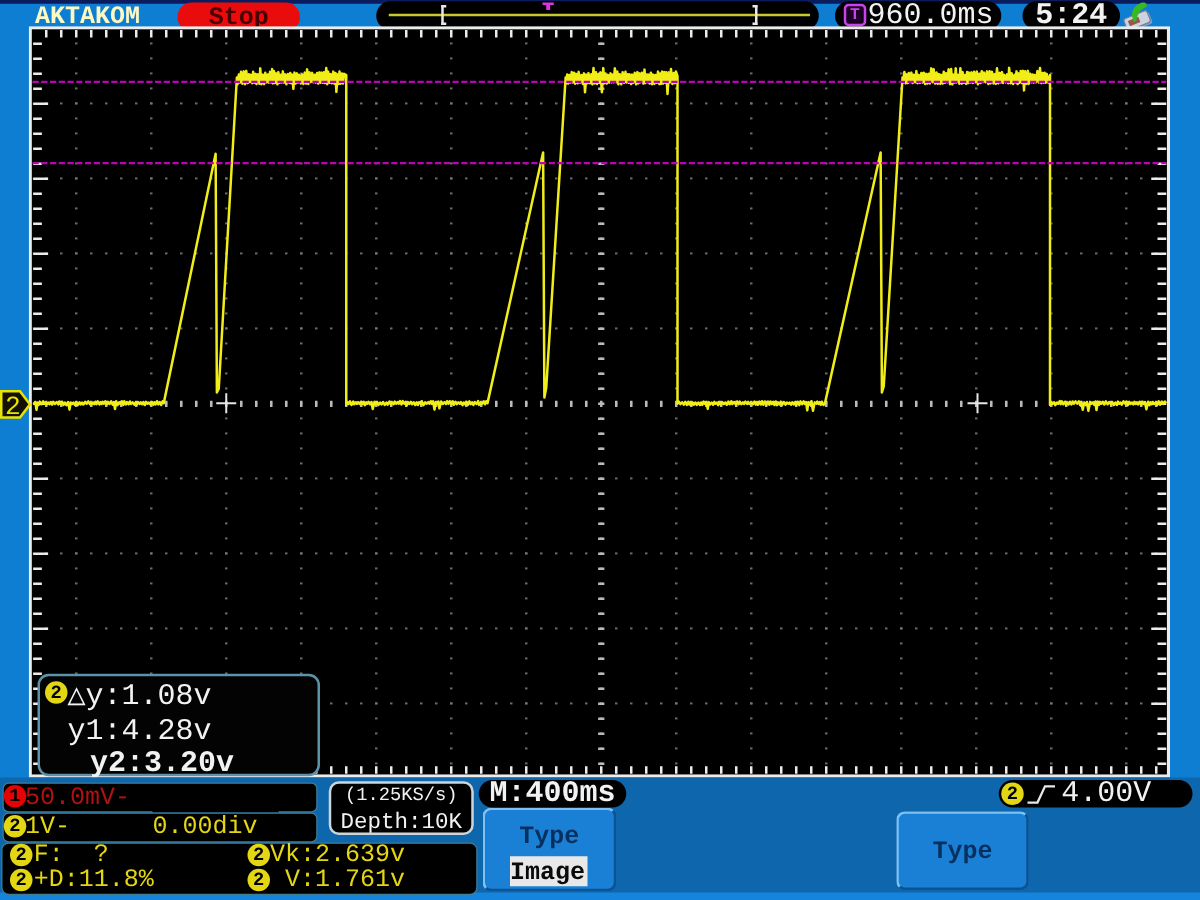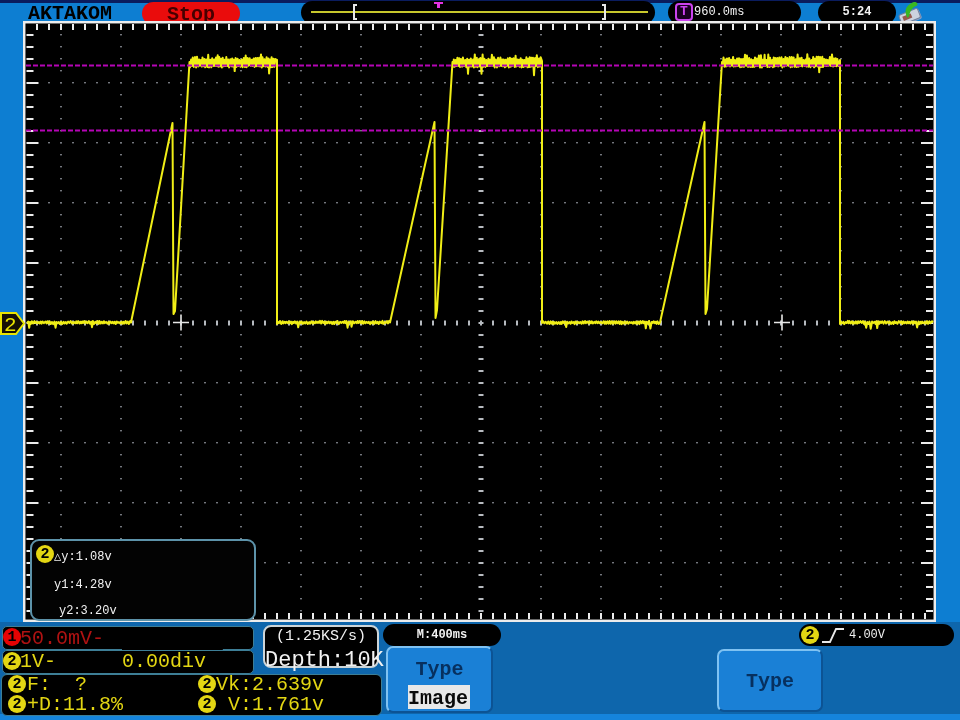--- a/index.html
+++ b/index.html
@@ -1,29 +1,29 @@
 <!DOCTYPE html>
 <html><head><meta charset="utf-8">
 <style>
   html,body{margin:0;padding:0;}
   body{width:960px;height:720px;position:relative;overflow:hidden;
        background:#0d7ed2;font-family:"Liberation Mono",monospace;}
   .abs{position:absolute;}
   .pill{position:absolute;background:#000;border-radius:12px;}
-  .wt{color:#f2f2f2;font-size:12px;line-height:23px;}
+  .wt{color:#f2f2f2;font-size:24px;line-height:23px;}
   .circ{position:absolute;width:18px;height:18px;border-radius:50%;
         text-align:center;font-size:15px;line-height:19px;font-weight:bold;color:#000;}
   .c2{background:#e3d613;}
   .yt{color:#e3d613;font-size:20px;line-height:20px;}
 </style></head>
 <body>
 
 <div class="abs" style="left:0;top:0;width:960px;height:3px;background:#0a1c5e;"></div>
 
-<div class="abs" style="left:28px;top:2px;color:#000000;font-size:20px;font-weight:bold;">AKTAKOM</div>
+<div class="abs" style="left:28px;top:2px;color:#fef9c3;font-size:20px;font-weight:bold;">AKTAKOM</div>
 <div class="abs" style="left:142px;top:2px;width:98px;height:23px;background:#ea0c0c;border-radius:12px;"></div>
 <div class="abs" style="left:142px;top:3px;width:98px;text-align:center;color:#480000;font-size:20px;font-weight:bold;">Stop</div>
 
 <div class="pill" style="left:301px;top:1px;width:354px;height:23px;"></div>
 <div class="abs" style="left:311px;top:11px;width:337px;height:2px;background:#c8c82c;"></div>
 <div class="abs" style="left:353px;top:4px;width:2px;height:16px;background:#e8e8e8;"></div>
 <div class="abs" style="left:353px;top:4px;width:4px;height:2px;background:#e8e8e8;"></div>
 <div class="abs" style="left:353px;top:18px;width:4px;height:2px;background:#e8e8e8;"></div>
 <div class="abs" style="left:604px;top:4px;width:2px;height:16px;background:#e8e8e8;"></div>
 <div class="abs" style="left:602px;top:4px;width:4px;height:2px;background:#e8e8e8;"></div>
@@ -70,21 +70,21 @@
 <svg class="abs" style="left:0;top:311px;" width="25" height="25" viewBox="0 0 25 25">
   <polygon points="1,2 16,2 24,12.5 16,23 1,23" fill="#151005" stroke="#e8e400" stroke-width="2"></polygon>
   <text x="4" y="20" fill="#e8e400" font-size="21px" font-family="Liberation Mono">2</text>
 </svg>
 
 <div class="abs" style="left:30px;top:539px;width:222px;height:78px;background:#030303;
      border:2px solid #5d93aa;border-radius:9px;"></div>
 <div class="circ c2" style="left:36px;top:545px;">2</div>
 <div class="abs wt" style="left:54px;top:546px;">△y:1.08v</div>
 <div class="abs wt" style="left:54px;top:574px;">y1:4.28v</div>
-<div class="abs wt" style="left:59px;top:600px;">y2:3.20v</div>
+<div class="abs wt" style="left:72px;top:600px;font-weight:bold;">y2:3.20v</div>
 
 <div class="abs" style="left:0;top:622px;width:960px;height:98px;background:#0e66ac;"></div>
 <div class="abs" style="left:0;top:714px;width:960px;height:6px;background:#1584dc;"></div>
 
 <div class="abs" style="left:2px;top:626px;width:250px;height:22px;background:#000;border:1px solid #3d7e96;border-radius:5px;"></div>
 <div class="circ" style="left:3px;top:628px;background:#e60303;">1</div>
 <div class="abs" style="left:20px;top:627px;color:#b01212;font-size:20px;">50.0mV-</div>
 <div class="abs" style="left:122px;top:627px;color:#000000;font-size:24px;text-decoration:underline;">2.00div</div>
 
 <div class="abs" style="left:2px;top:650px;width:250px;height:22px;background:#000;border:1px solid #3d7e96;border-radius:5px;"></div>
@@ -97,21 +97,21 @@
 <div class="abs yt" style="left:27px;top:675px;">F:&nbsp;&nbsp;?</div>
 <div class="circ c2" style="left:198px;top:675px;">2</div>
 <div class="abs yt" style="left:216px;top:675px;">Vk:2.639v</div>
 <div class="circ c2" style="left:8px;top:695px;">2</div>
 <div class="abs yt" style="left:27px;top:695px;">+D:11.8%</div>
 <div class="circ c2" style="left:198px;top:695px;">2</div>
 <div class="abs yt" style="left:228px;top:695px;">V:1.761v</div>
 
 <div class="abs" style="left:263px;top:625px;width:112px;height:39px;background:#000;border:2px solid #cdd5d8;border-radius:8px;"></div>
 <div class="abs" style="left:265px;top:628px;width:112px;text-align:center;color:#f2f2f2;font-size:15px;">(1.25KS/s)</div>
-<div class="abs" style="left:265px;top:648px;width:112px;text-align:center;color:#f2f2f2;font-size:22px;">Depth:10K</div>
+<div class="abs" style="left:265px;top:648px;width:112px;text-align:center;color:#f2f2f2;font-size:18px;">Depth:10K</div>
 
 <div class="pill" style="left:383px;top:624px;width:118px;height:22px;"></div>
 <div class="abs wt" style="left:383px;top:624px;width:118px;text-align:center;font-weight:bold;">M:400ms</div>
 
 <div class="pill" style="left:799px;top:624px;width:155px;height:22px;"></div>
 <div class="circ c2" style="left:801px;top:626px;">2</div>
 <svg class="abs" style="left:821px;top:627px;" width="28" height="17" viewBox="0 0 28 17">
   <path d="M1 15 H9 L15 2 H23" fill="none" stroke="#e8e8e8" stroke-width="1.8"></path>
 </svg>
 <div class="abs wt" style="left:849px;top:624px;">4.00V</div>

